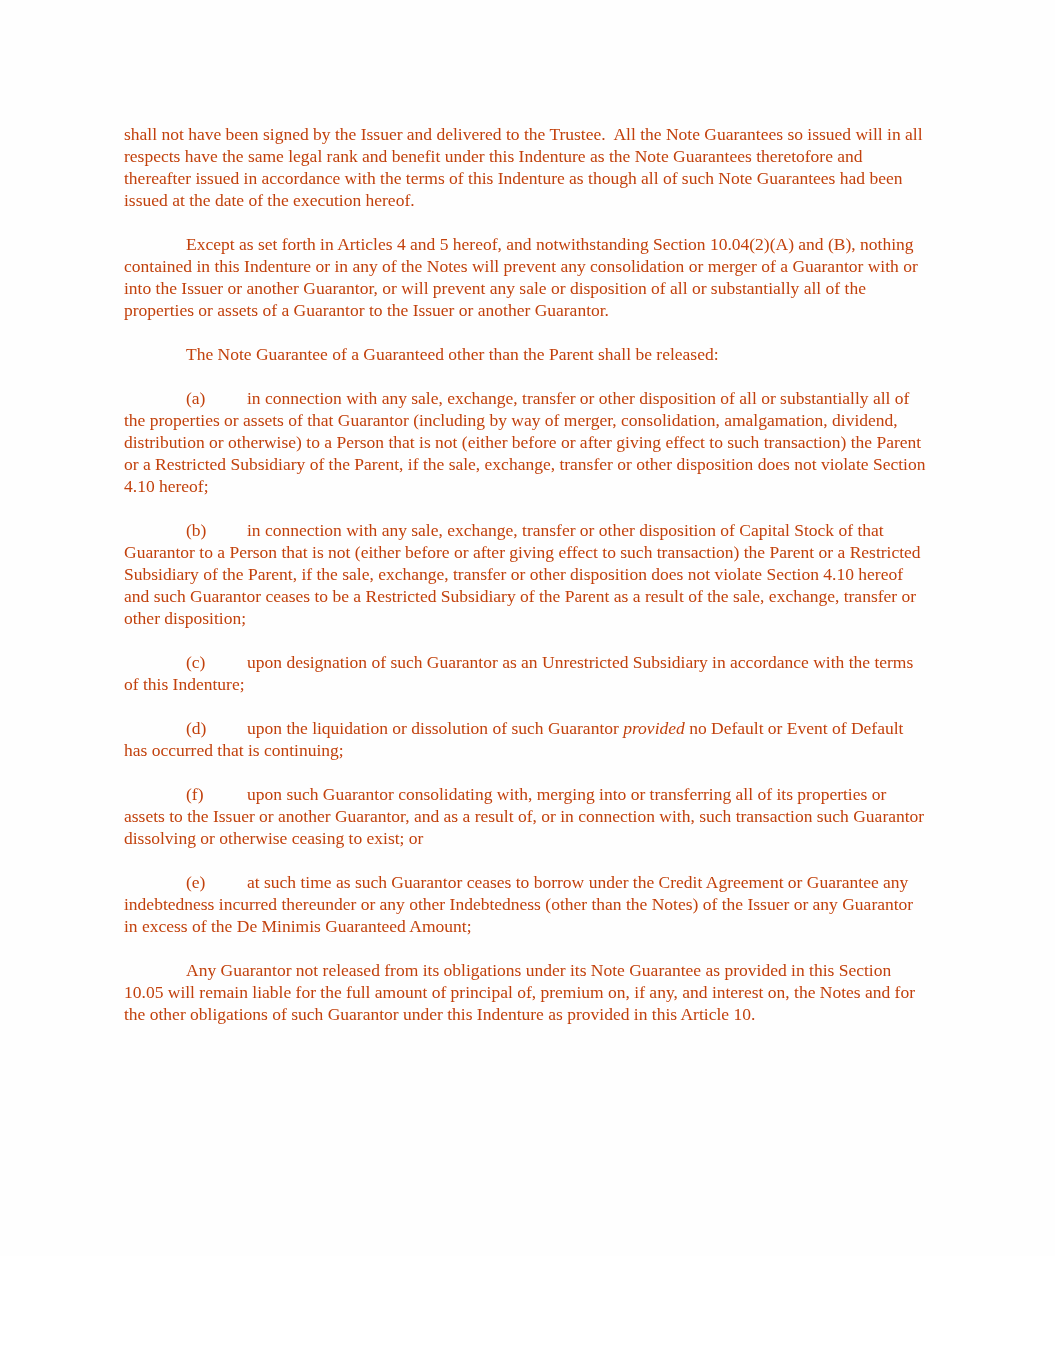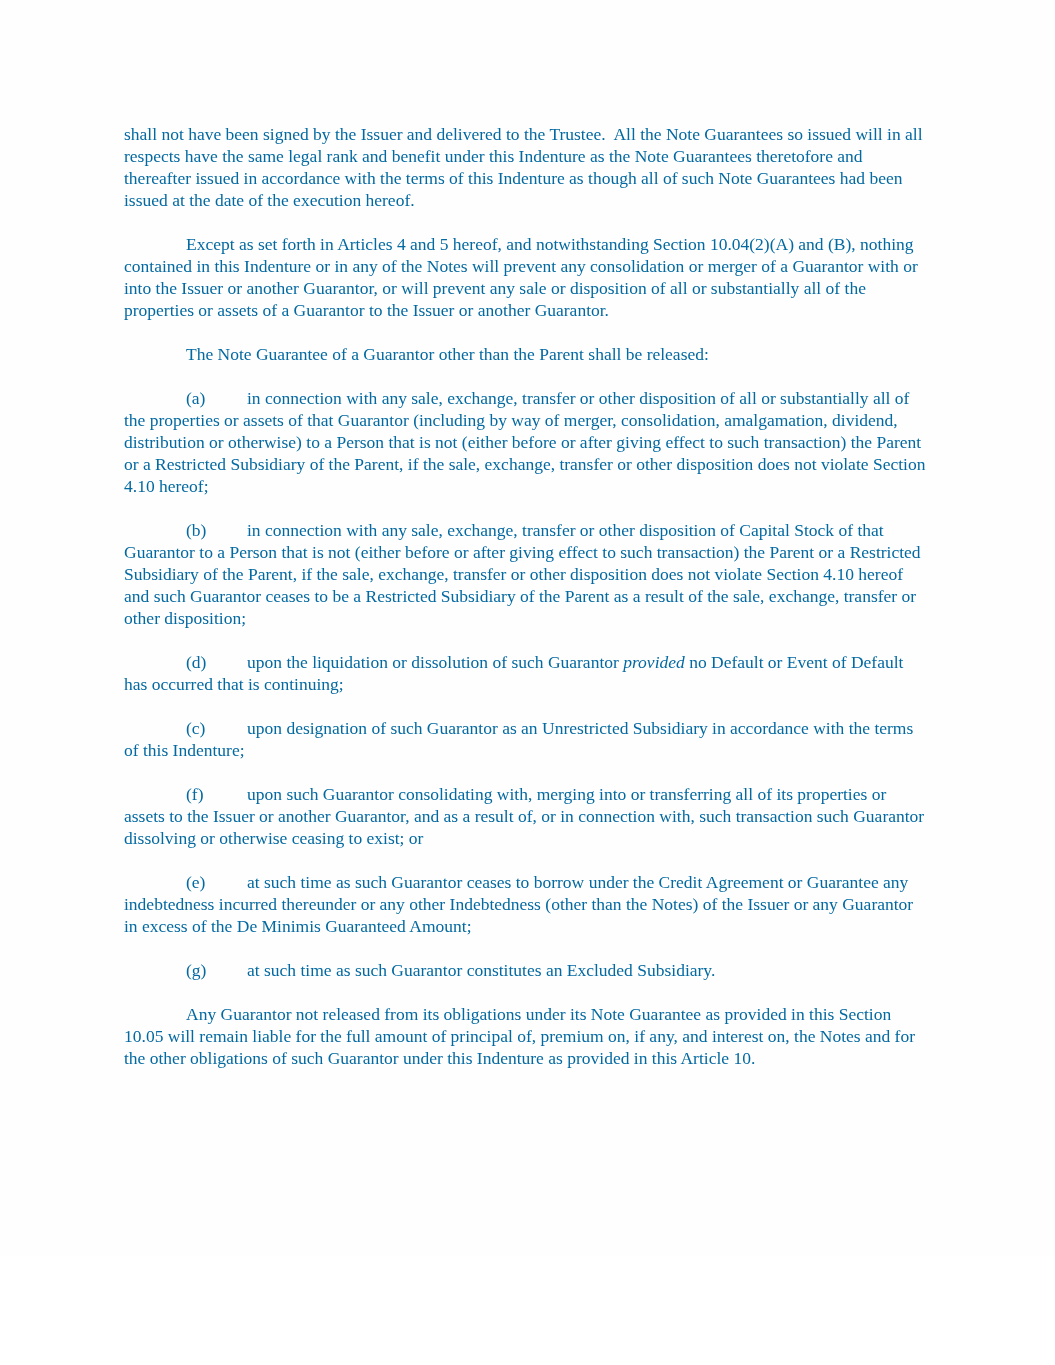--- a/index.html
+++ b/index.html
@@ -1,21 +1,21 @@
 <!DOCTYPE html>
 <html><head>
 <meta charset="utf-8">
 <style>
   html, body { margin: 0; padding: 0; background: #ffffff; }
   .page {
     position: relative;
     width: 1055px;
     height: 1256px;
     background: #fefefe;
-    color: #0369a1;
+    color: #c2410c;
     font-family: "Liberation Serif", "DejaVu Serif", serif;
     font-size: 17.5px;
     line-height: 22px;
     box-sizing: border-box;
     padding: 123px 125px 0 124px;
     overflow: hidden;
   }
   .para { margin: 0 0 22px 0; text-align: left; }
   .indent { text-indent: 62px; }
   .item-label {
@@ -40,34 +40,33 @@
 </head>
 <body>
 
 <div class="page">
 
   <p class="para">shall not have been signed by the Issuer and delivered to the Trustee.&nbsp; All the Note Guarantees so issued will in all respects have the same legal rank and benefit under this Indenture as the Note Guarantees theretofore and thereafter issued in accordance with the terms of this Indenture as though all of such Note Guarantees had been issued at the date of the execution hereof.</p>
 
   <p class="para indent">Except as set forth in Articles 4 and 5 hereof, and notwithstanding Section 10.04(2)(A) and (B), nothing contained in this Indenture or in any of the Notes will prevent any consolidation or merger of a Guarantor with or into the Issuer or another Guarantor, or will prevent any sale or disposition of all or substantially all of the properties or assets of a Guarantor to the Issuer or another Guarantor.</p>
 
 
-  <p class="para indent">The Note Guarantee of a Guarantor other than the Parent shall be released:</p>
+  <p class="para indent">The Note Guarantee of a Guaranteed other than the Parent shall be released:</p>
 
   <p class="para indent"><span class="item-label">(a)</span><span>in connection with any sale, exchange, transfer or other disposition of all or substantially all of the properties or assets of that Guarantor (including by way of merger, consolidation, amalgamation, dividend, distribution or otherwise) to a Person that is not (either before or after giving effect to such transaction) the Parent or a Restricted Subsidiary of the Parent, if the sale, exchange, transfer or other disposition does not violate Section 4.10 hereof;</span></p>
 
   <p class="para indent"><span class="item-label">(b)</span><span>in connection with any sale, exchange, transfer or other disposition of Capital Stock of that Guarantor to a Person that is not (either before or after giving effect to such transaction) the Parent or a Restricted Subsidiary of the Parent, if the sale, exchange, transfer or other disposition does not violate Section 4.10 hereof and such Guarantor ceases to be a Restricted Subsidiary of the Parent as a result of the sale, exchange, transfer or other disposition;</span></p>
 
+  <p class="para indent"><span class="item-label">(c)</span><span>upon designation of such Guarantor as an Unrestricted Subsidiary in accordance with the terms of this Indenture;</span></p>
+
   <p class="para indent"><span class="item-label">(d)</span><span>upon the liquidation or dissolution of such Guarantor </span><em>provided</em><span> no Default or Event of Default has occurred that is continuing;</span></p>
-
-  <p class="para indent"><span class="item-label">(c)</span><span>upon designation of such Guarantor as an Unrestricted Subsidiary in accordance with the terms of this Indenture;</span></p>
 
   <p class="para indent"><span class="item-label">(f)</span><span>upon such Guarantor consolidating with, merging into or transferring all of its properties or assets to the Issuer or another Guarantor, and as a result of, or in connection with, such transaction such Guarantor dissolving or otherwise ceasing to exist; or</span></p>
 
   <p class="para indent"><span class="item-label">(e)</span><span>at such time as such Guarantor ceases to borrow under the Credit Agreement or Guarantee any indebtedness incurred thereunder or any other Indebtedness (other than the Notes) of the Issuer or any Guarantor in excess of the De Minimis Guaranteed Amount;</span></p>
 
-  <p class="para indent"><span class="item-label">(g)</span><span>at such time as such Guarantor constitutes an Excluded Subsidiary.</span></p>
 
 
   <p class="para indent">Any Guarantor not released from its obligations under its Note Guarantee as provided in this Section 10.05 will remain liable for the full amount of principal of, premium on, if any, and interest on, the Notes and for the other obligations of such Guarantor under this Indenture as provided in this Article 10.</p>
 
   <div class="page-number">96</div>
 
 </div>
 
 </body></html>

